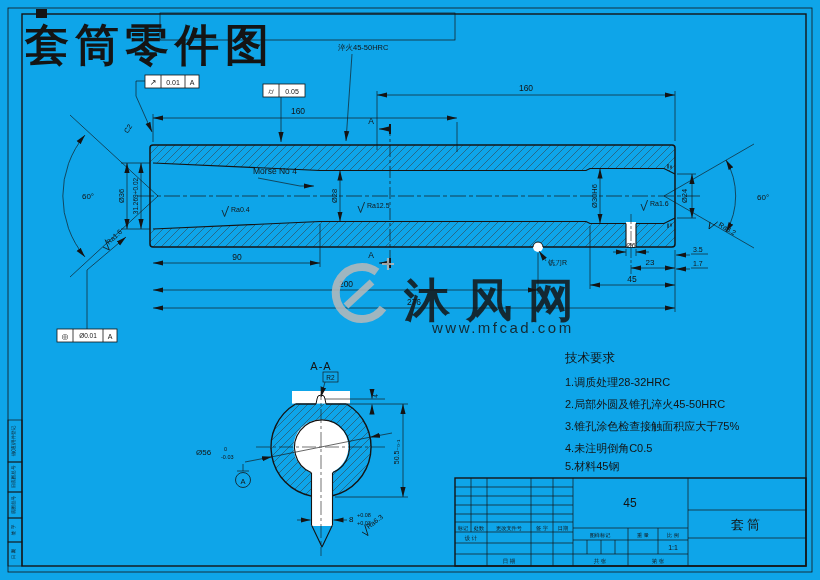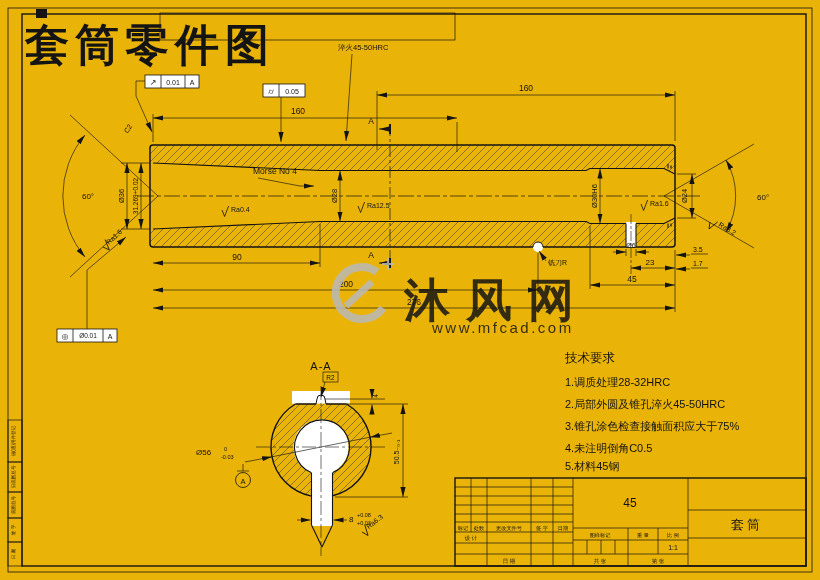--- a/index.html
+++ b/index.html
@@ -1,16 +1,16 @@
 <!DOCTYPE html>
 <html><head>
 <meta charset="utf-8">
 <style>
   html,body{margin:0;padding:0;background:#fff;}
-  #sheet{position:relative;width:820px;height:580px;background:#eab308;overflow:hidden;
+  #sheet{position:relative;width:820px;height:580px;background:#0ea5e9;overflow:hidden;
          font-family:"Liberation Sans","DejaVu Sans",sans-serif;}
   svg text{font-family:"Liberation Sans","DejaVu Sans",sans-serif;fill:#141414;}
   .t-red{font-family:"Liberation Serif","DejaVu Serif",serif;font-weight:bold;}
 </style>
 </head>
 <body>
 
 <div id="sheet">
 <svg width="820" height="580" viewBox="0 0 820 580">
   <defs>

